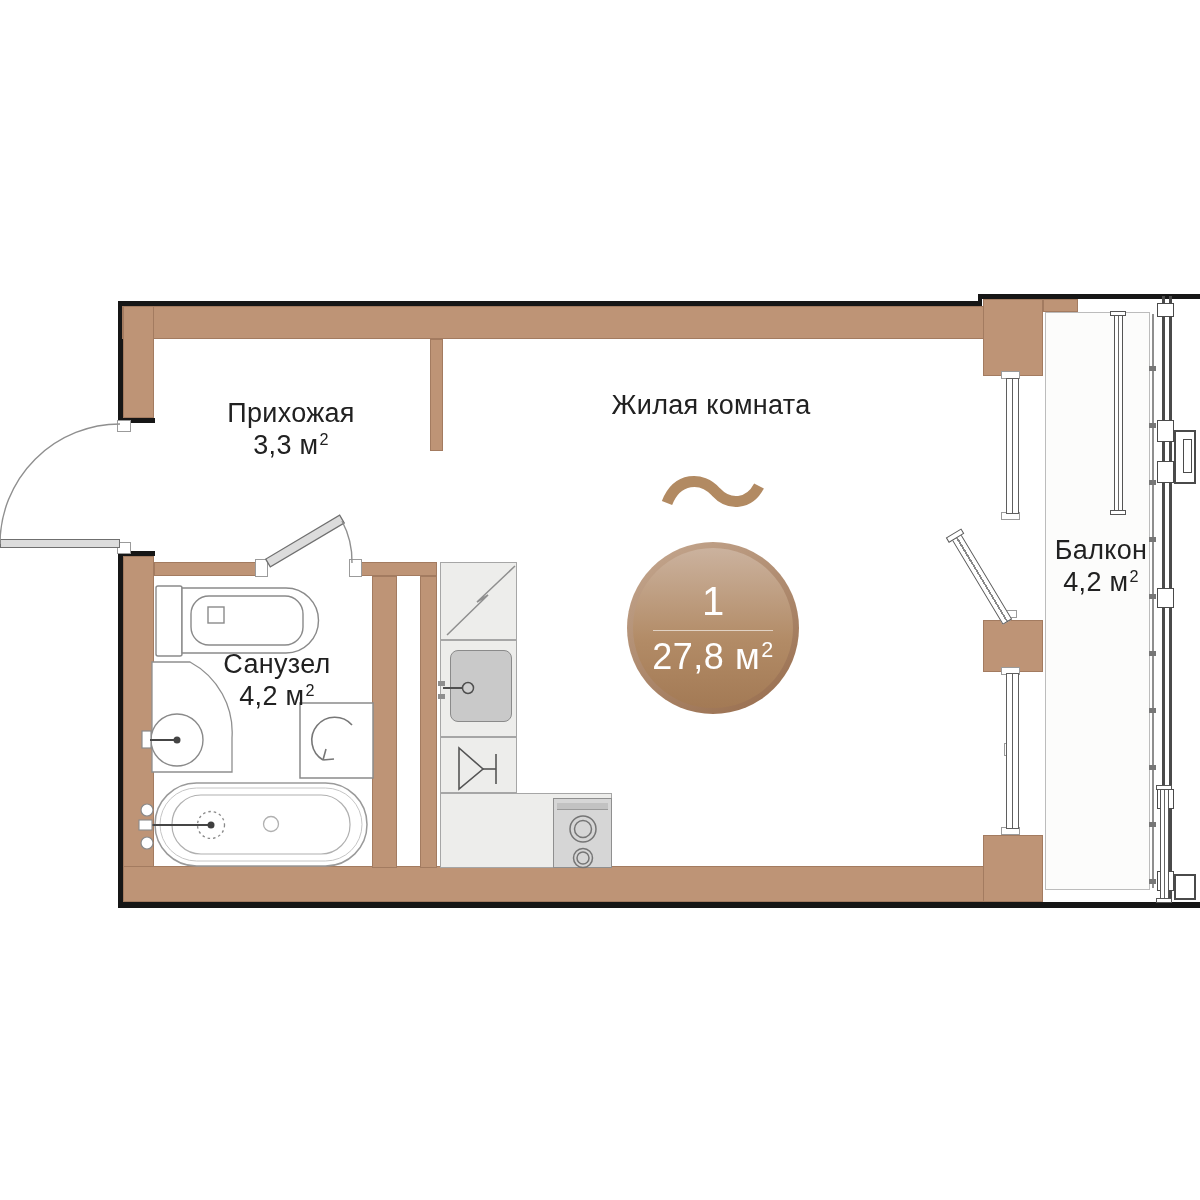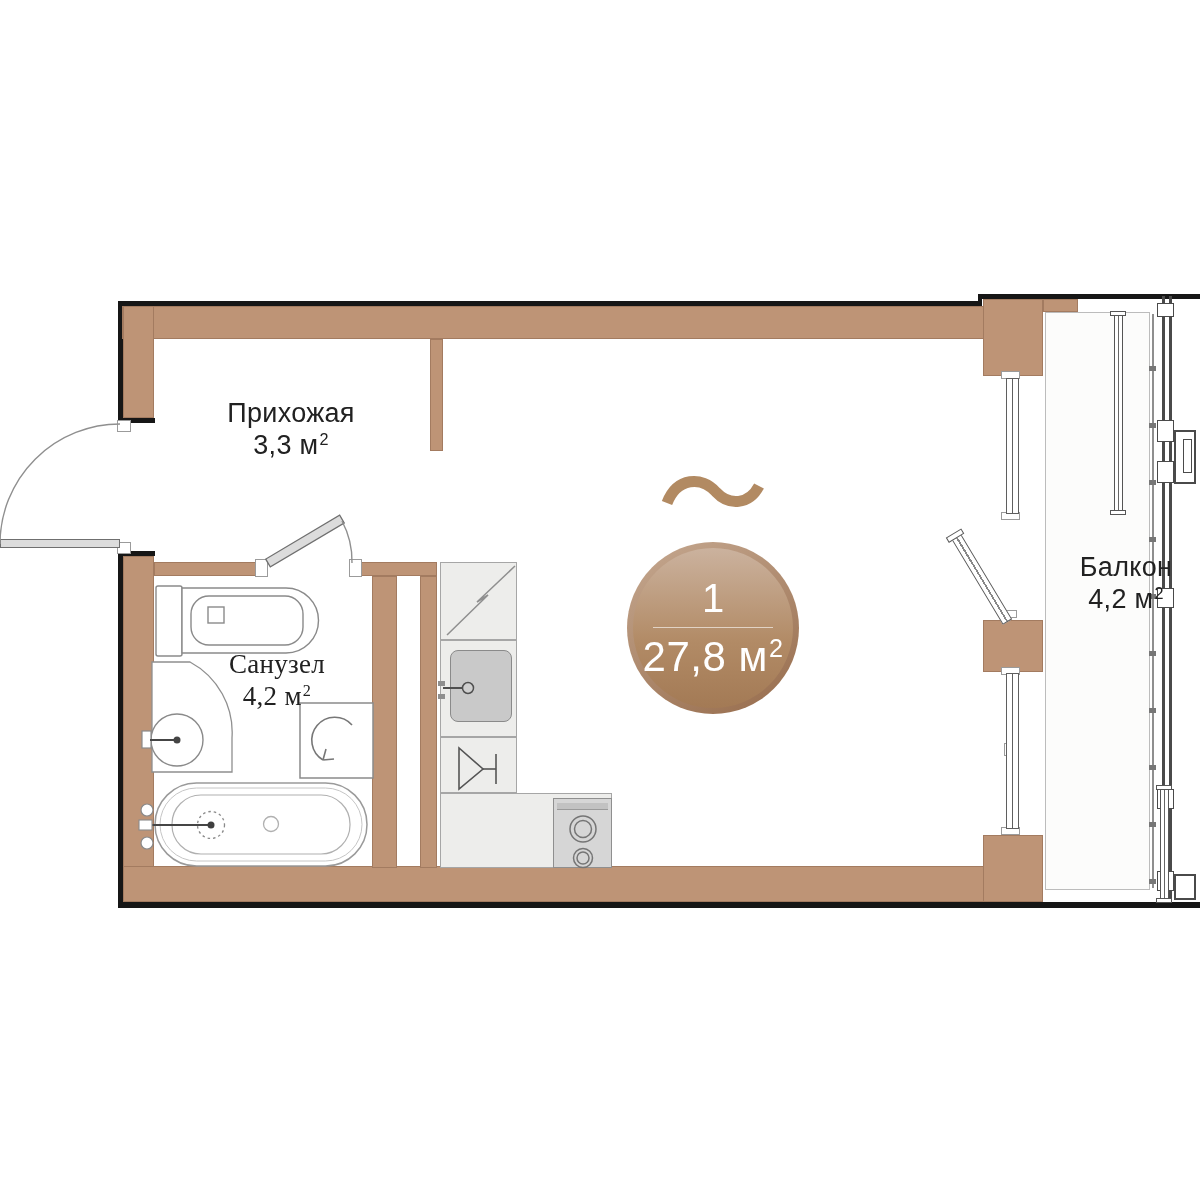--- a/index.html
+++ b/index.html
@@ -91,33 +91,33 @@
   .ksink{left:450px;top:650px;width:62px;height:72px;border-radius:8px;background:#C9C9C9;border:1px solid #8a8a8a;}
   .stove{left:553px;top:798px;width:59px;height:70px;background:#D6D6D6;border:1px solid #8f8f8f;}
   .stove .strip{position:absolute;left:3px;right:3px;top:4px;height:7px;background:#c2c2c2;border-bottom:1px solid #9a9a9a;}
   
   .fixtures{position:absolute;left:0;top:0;pointer-events:none;}
   
   .label{position:absolute;transform:translateX(-50%);text-align:center;
          font-size:27px;line-height:1.2;font-weight:500;letter-spacing:.3px;color:#212121;white-space:nowrap;}
   .lbl-hall{left:291px;top:391px;margin-top:6px;}
   .lbl-living{left:711px;top:389px;}
-  .lbl-bath{left:277px;top:648px;font-family:Liberation Serif, serif;}
+  .lbl-bath{left:277px;top:648px;}
   .lbl-kitchen{left:712px;top:789px;}
-  .lbl-balcony{left:1101px;top:551px;margin-left:25px;}
+  .lbl-balcony{left:1101px;top:534px;}
   .label sup,.badge sup{font-size:.6em;position:relative;top:.05em;vertical-align:super;margin-left:1px;}
   
   .badge{left:627px;top:542px;width:172px;height:172px;border-radius:50%;
          background:linear-gradient(150deg,#c6a991 0%,#966b4b 100%);}
   .badge .in{position:absolute;inset:6px;border-radius:50%;
          background:linear-gradient(180deg,#cbb29e 0%,#b28b66 58%,#a37a55 100%);
          display:flex;flex-direction:column;align-items:center;justify-content:center;color:#fff;}
   .badge .num{font-size:40px;line-height:1;}
   .badge .div{width:120px;height:1px;background:rgba(255,255,255,.6);margin:9px 0 7px;}
-  .badge .ar{font-size:42px;line-height:1;letter-spacing:.5px;text-align:center;}
+  .badge .ar{font-size:36px;line-height:1;letter-spacing:.5px;text-align:center;}
 </style>
 </head>
 <body>
 
 <div class="plan">
 
   <div class="blk b1"></div>
   <div class="blk b2"></div>
   <div class="blk b3"></div>
   <div class="blk b4"></div>
@@ -259,20 +259,21 @@
     </g>
 
     <path d="M667,503 C677,477 702,476 716,492 C729,506 749,505 759,486" fill="none" stroke="#B28A62" stroke-width="11"></path>
   </svg>
 
   <div class="label lbl-hall">
     <div>Прихожая</div>
     <div><span>3,3</span> <span>м</span><sup>2</sup></div>
   </div>
   <div class="label lbl-living">
+    <div>Жилая комната</div>
   </div>
   <div class="label lbl-bath">
     <div>Санузел</div>
     <div><span>4,2</span> <span>м</span><sup>2</sup></div>
   </div>
   <div class="label lbl-balcony">
     <div>Балкон</div>
     <div><span>4,2</span> <span>м</span><sup>2</sup></div>
   </div>
 

